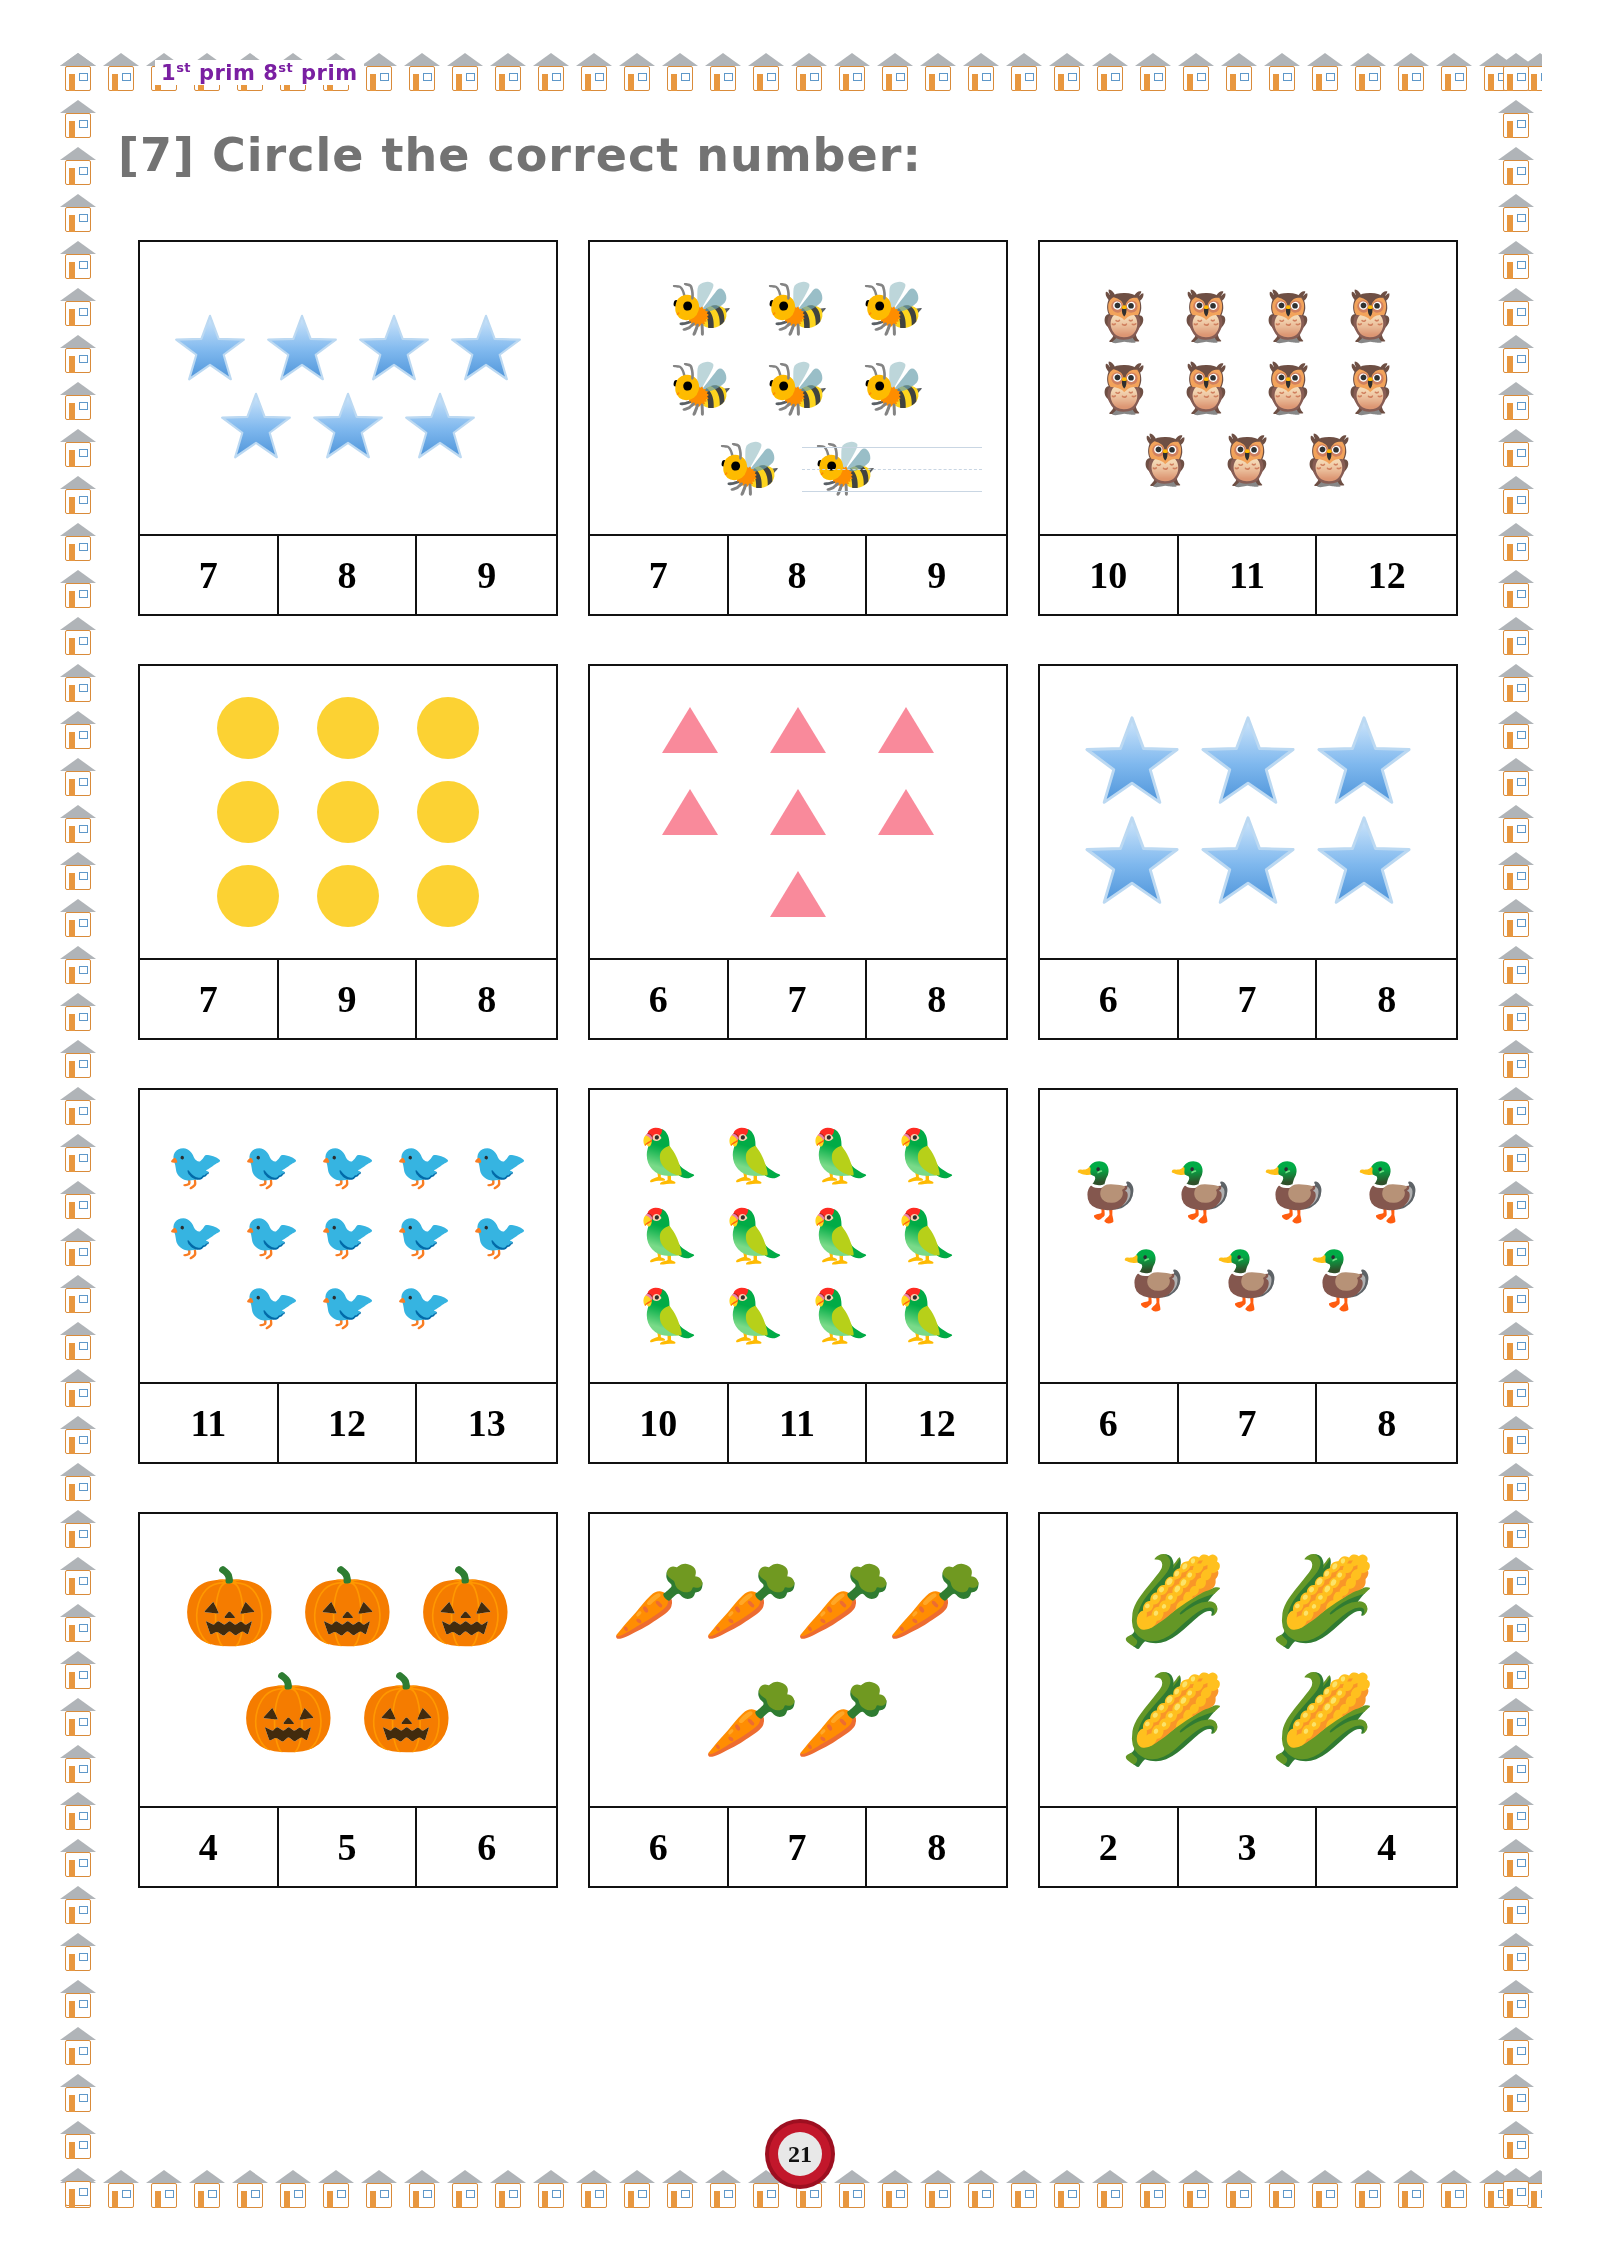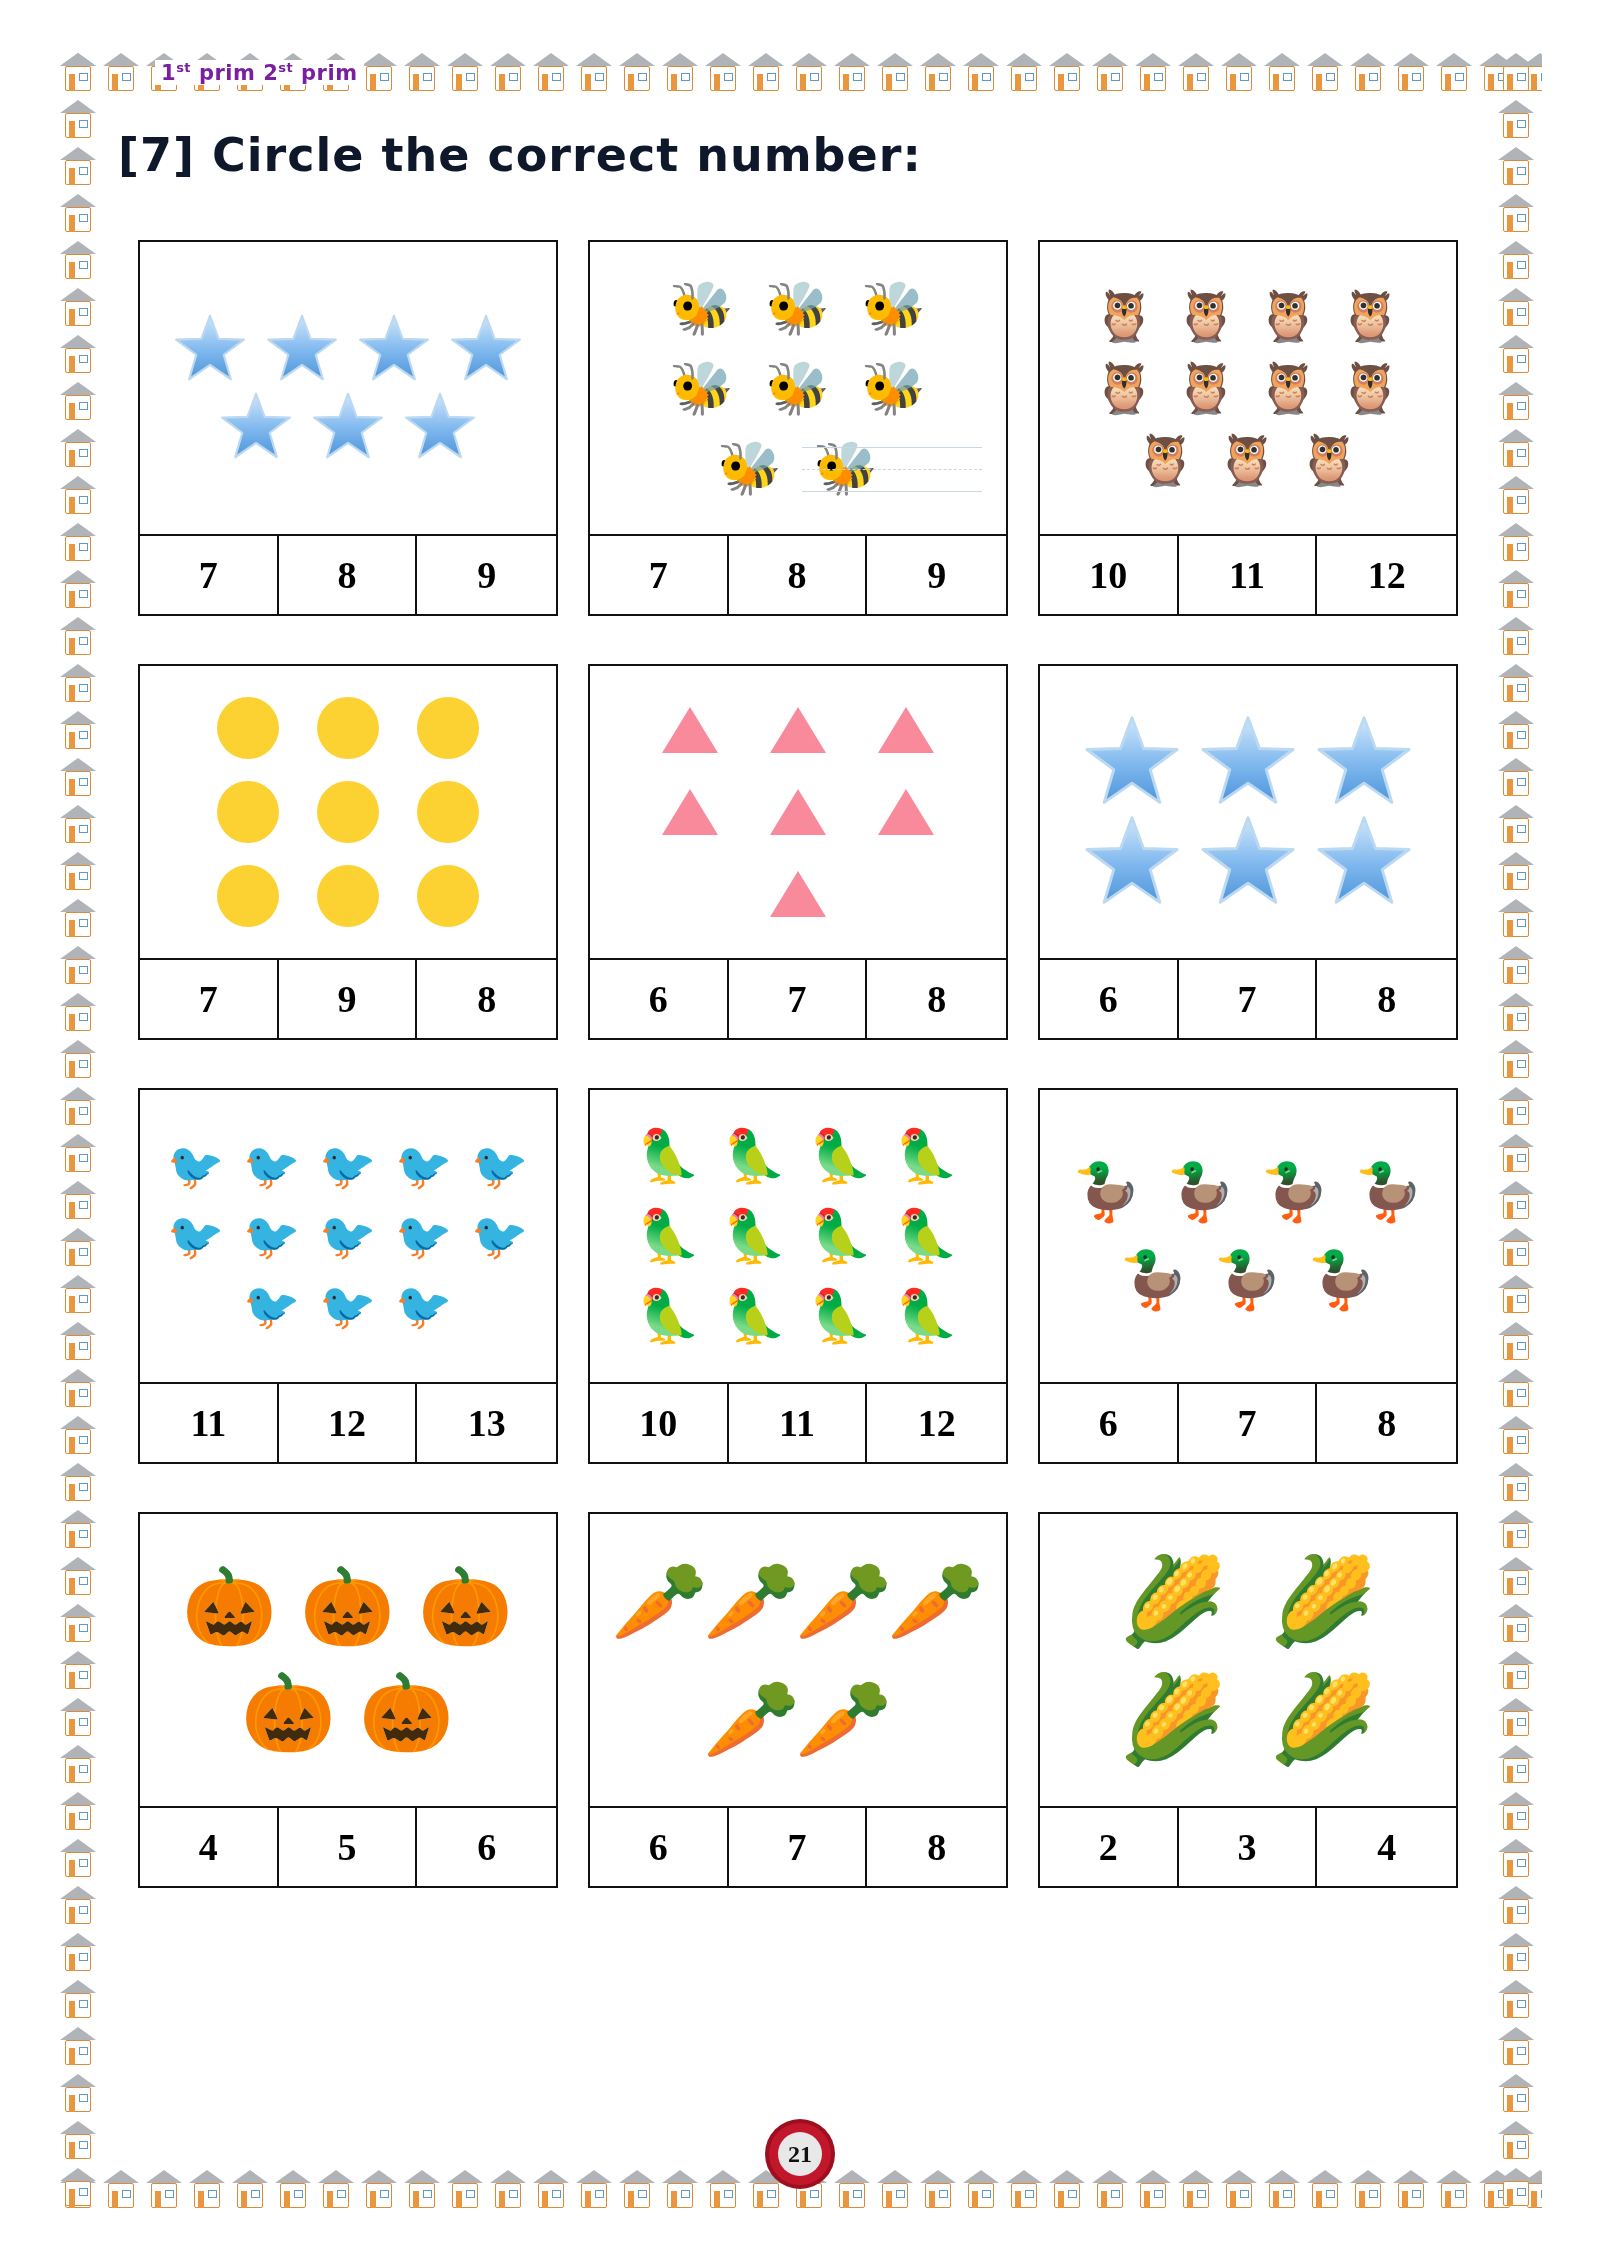--- a/index.html
+++ b/index.html
@@ -74,21 +74,21 @@
     letter-spacing: 0.5px;
     background: #ffffff;
     padding: 0 6px;
     z-index: 5;
   }
   .term-label sup { font-size: 13px; }
 
   .page-title {
     position: absolute;
     top: 128px; left: 118px;
-    color: #0f172a;
+    color: #737373;
     font-weight: bold;
     font-size: 46px;
     font-family: "DejaVu Sans", sans-serif;
     letter-spacing: 1px;
   }
 
   
   .grid {
     position: absolute;
     top: 240px; left: 138px;
@@ -1183,21 +1183,21 @@
         <div class="roof"></div>
         <div class="body"></div>
         <div class="door"></div>
         <div class="win"></div>
       </div>
       <div class="house"></div>
     </div>
 </div>
 
 <div class="term-label">
-  <span>1</span><sup>st</sup><span> prim 2</span><sup>st</sup><span> prim</span>
+  <span>1</span><sup>st</sup><span> prim 8</span><sup>st</sup><span> prim</span>
 </div>
 
 <div class="page-title">[7] Circle the correct number:</div>
 
 <div class="grid">
     <div class="card">
       <div class="pic">
         <div class="items">
           <div class="it" style="width: 92px; height: 78px;">
             <svg width="72" height="72" viewBox="0 0 100 100">

